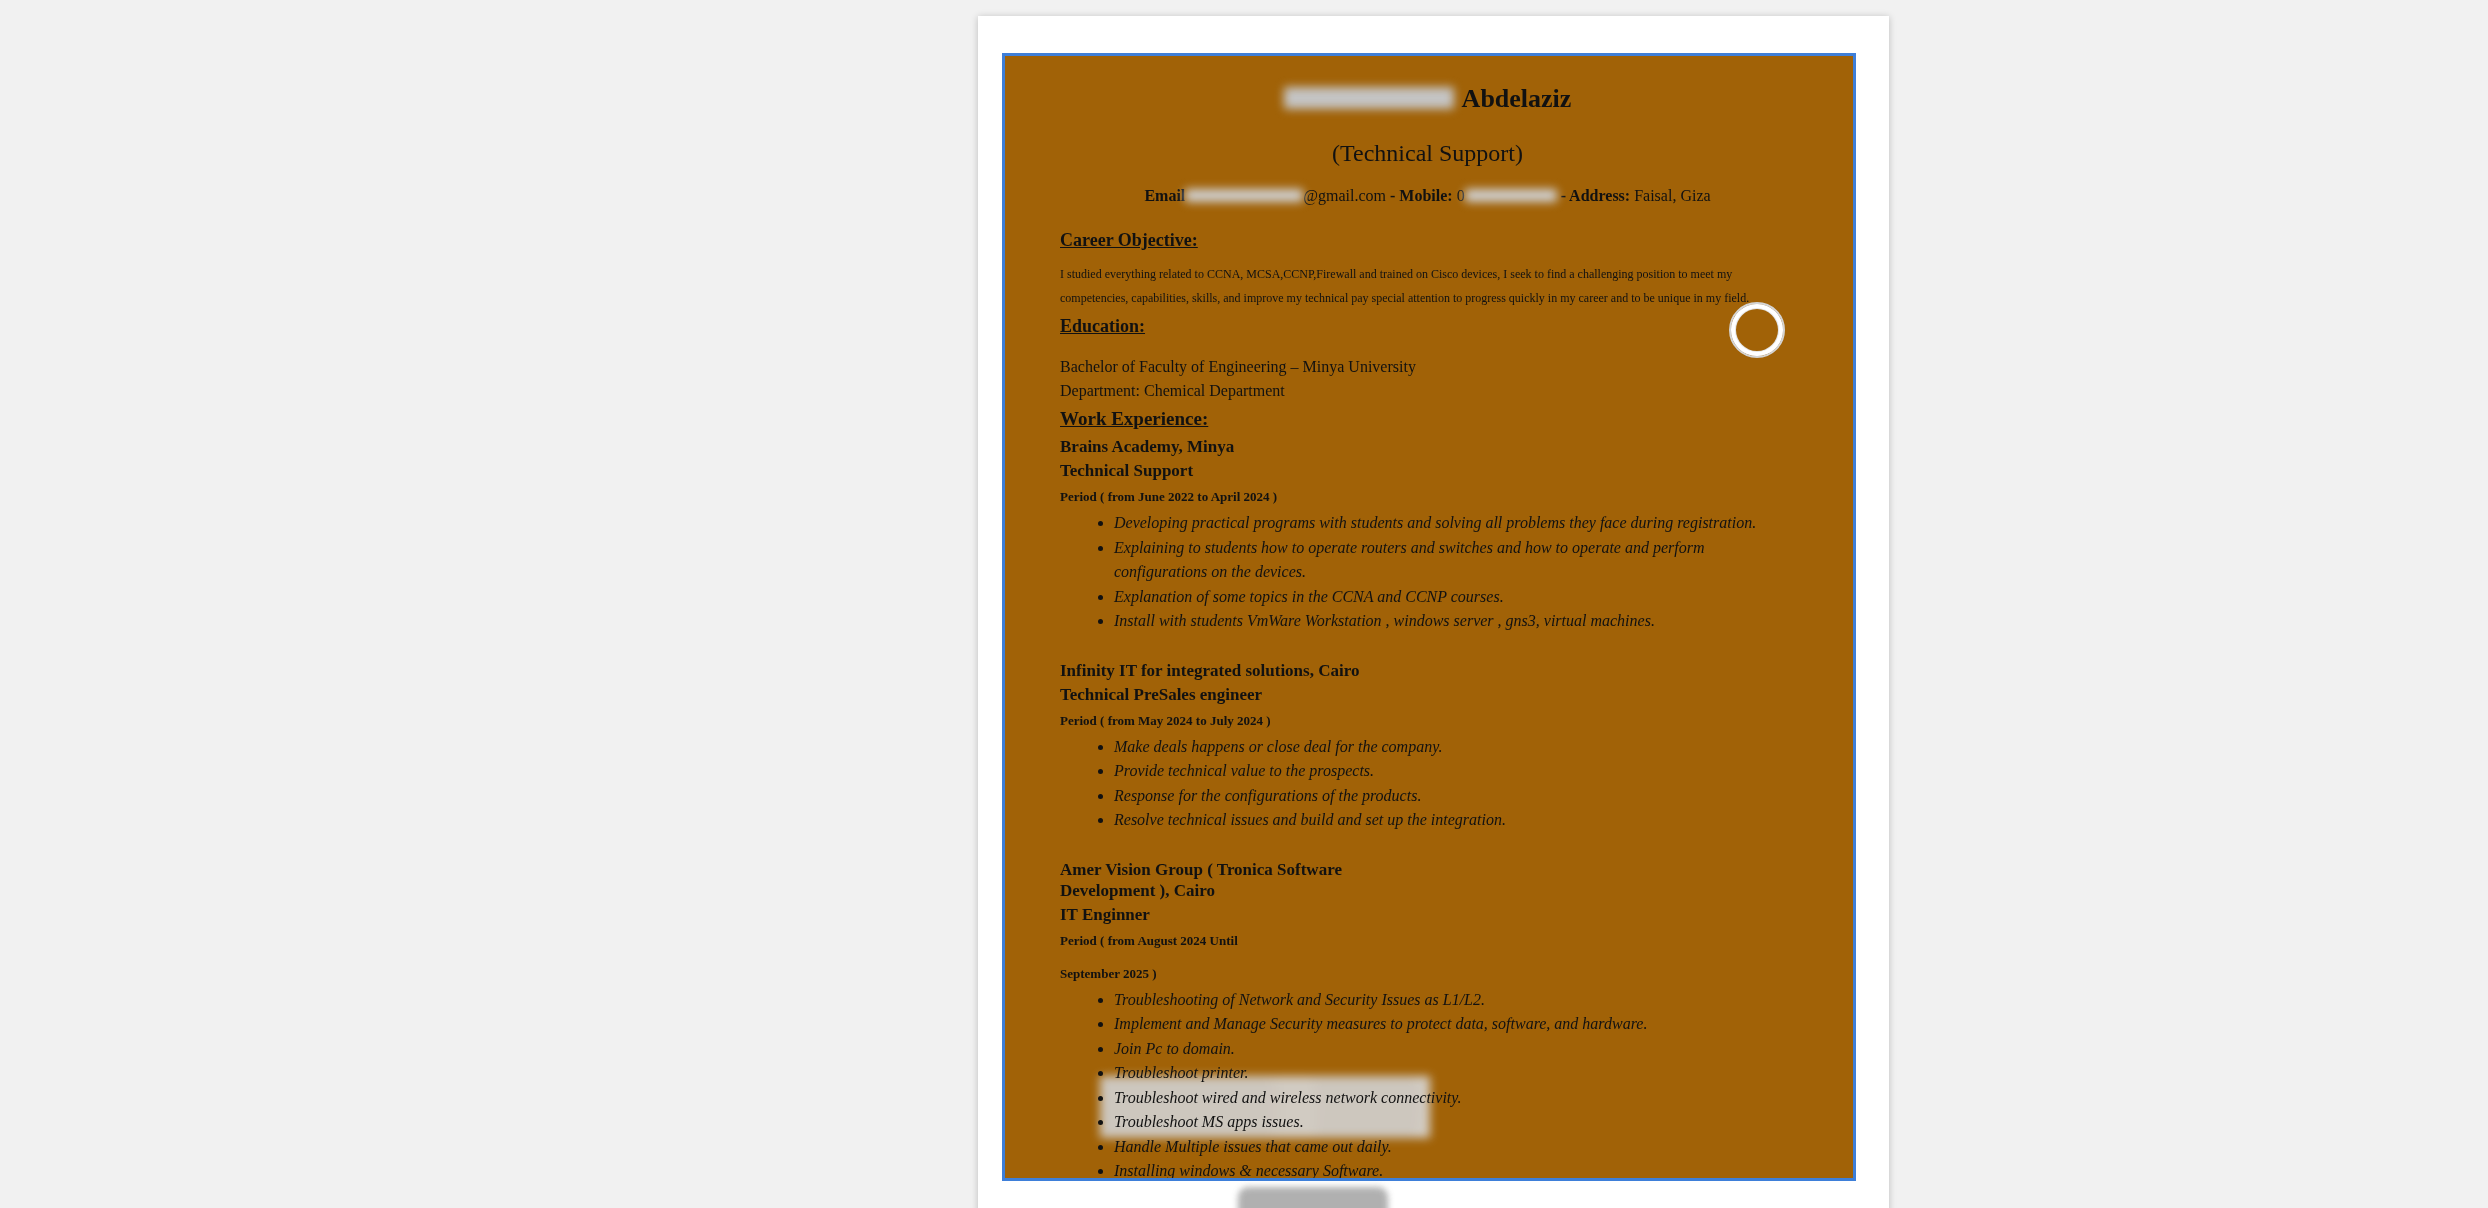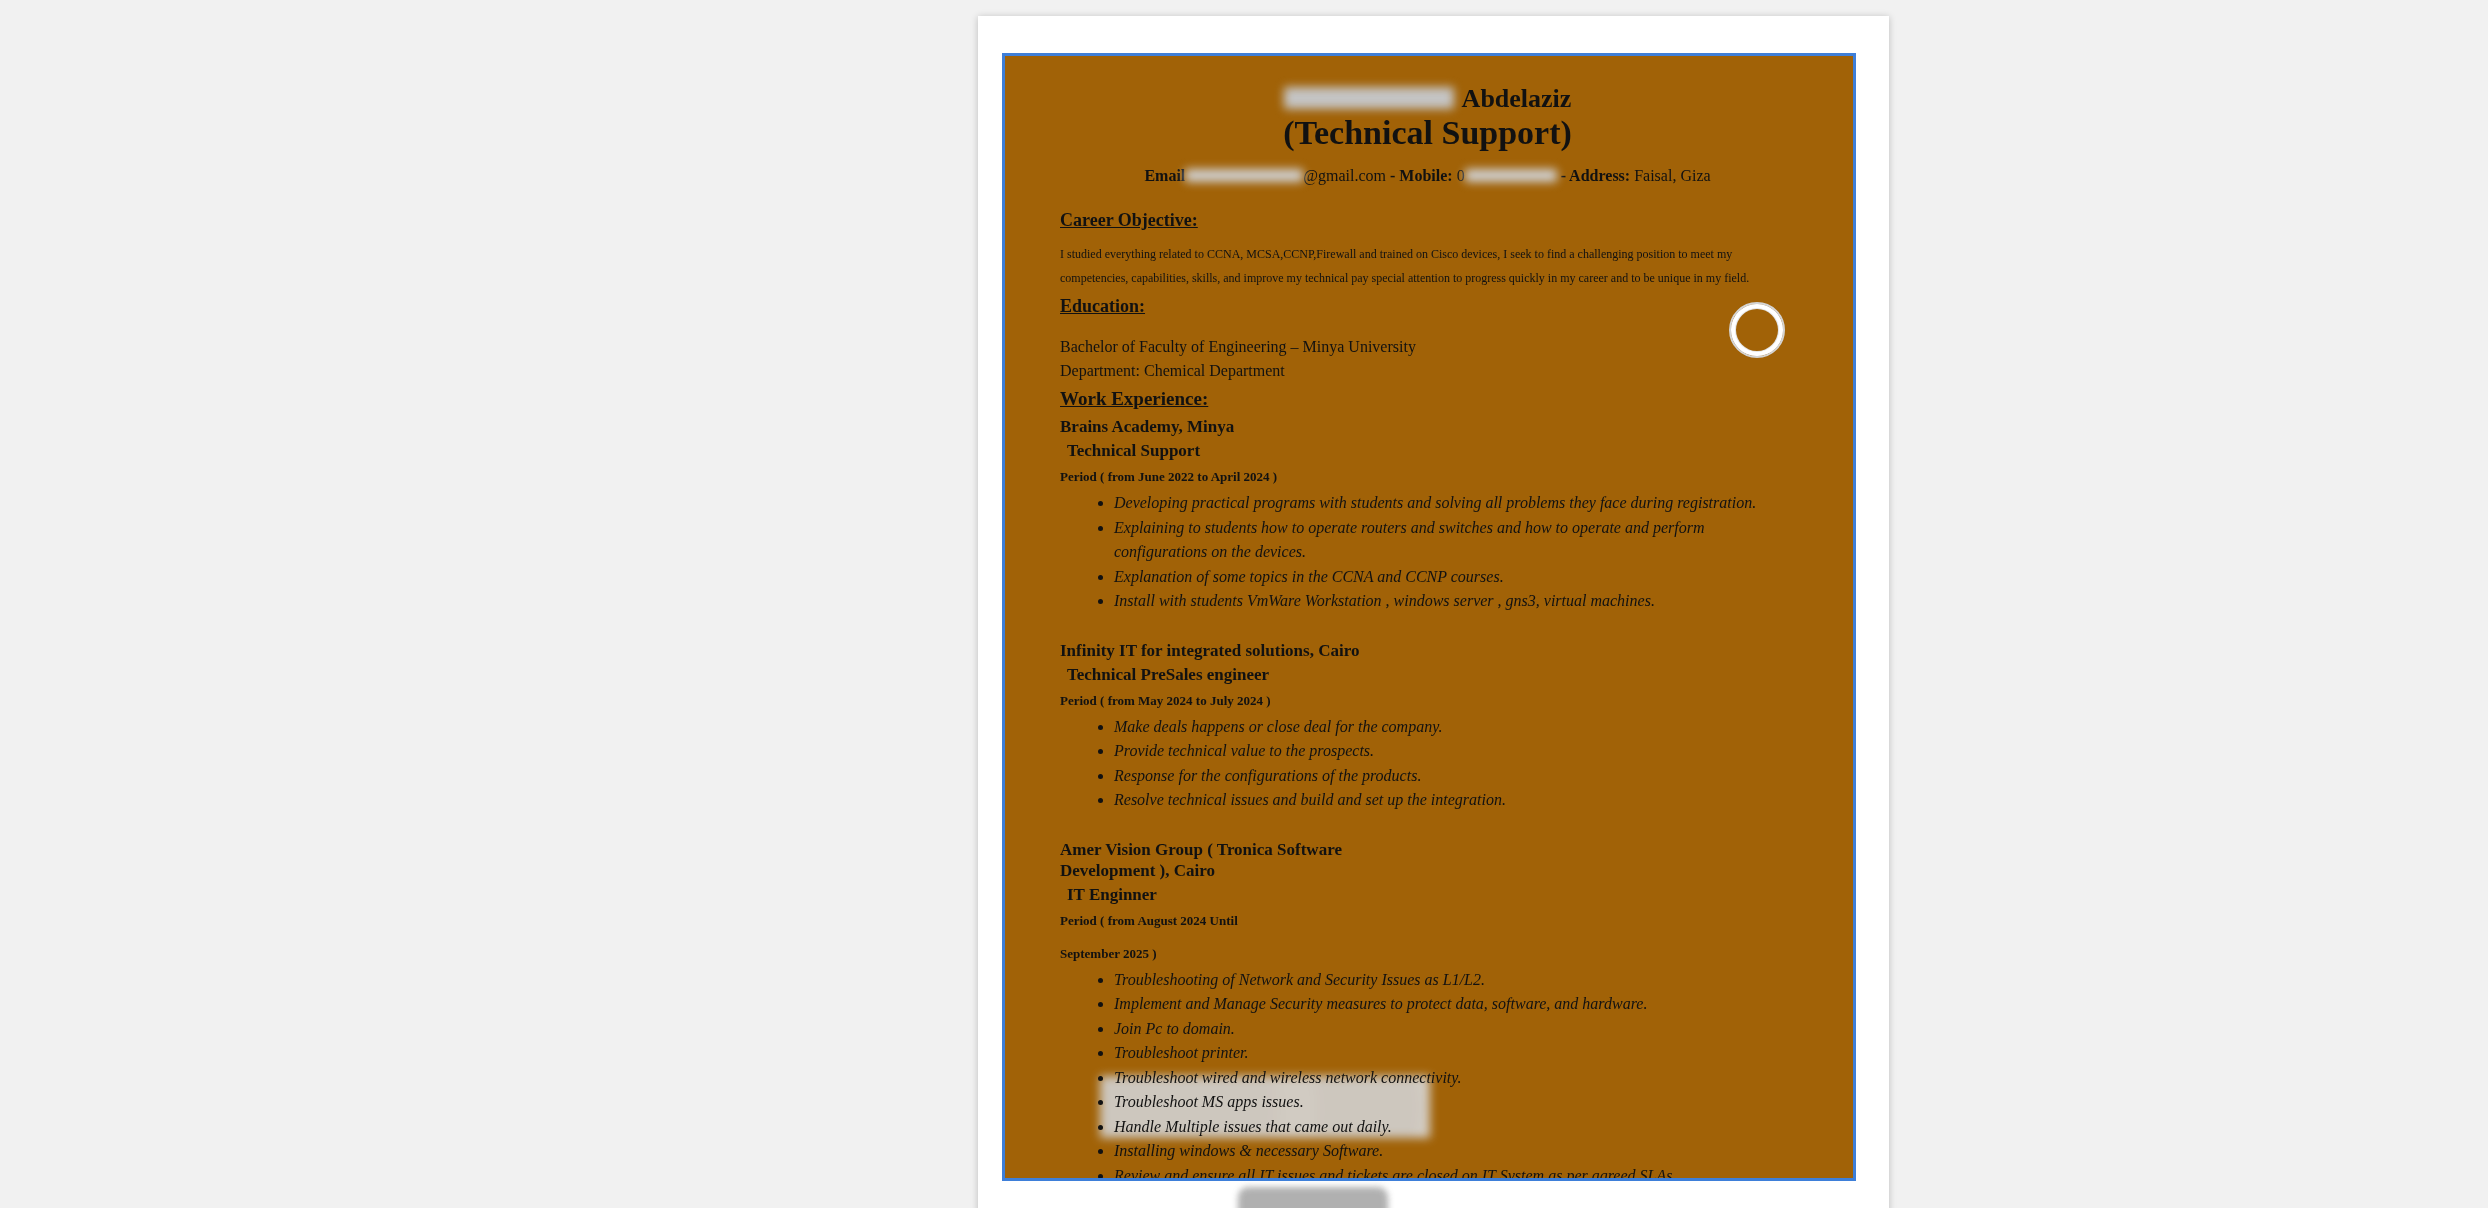--- a/index.html
+++ b/index.html
@@ -8,42 +8,42 @@
   .desktop { position:relative; width:2488px; height:1208px; }
 
   .sheet { position:absolute; left:978px; top:16px; width:911px; height:1320px;
            background:#ffffff; box-shadow:0 1px 7px rgba(0,0,0,.22); }
 
   .page { position:absolute; left:24px; top:37px; width:854px; height:1128px;
           background:#a16207; border:3px solid #3e7fd9; z-index:0;
           padding:26px 58px 0 55px; overflow:hidden; }
 
   .title-line { text-align:center; font-size:26px; font-weight:bold; line-height:34px; }
-  .subtitle   { text-align:center; font-size:34px; font-weight:bold; line-height:34px; }
+  .subtitle   { text-align:center; font-size:24px; font-weight:normal; line-height:34px; margin-top:20px; }
   .contact    { text-align:center; font-size:16px; line-height:20px; margin-top:16px; }
   .contact b  { font-weight:bold; }
 
   .redact { display:inline-block; background:#cfcfcf; filter:blur(5px); border-radius:3px; }
   .redact-name   { width:170px; height:22px; margin-right:8px; vertical-align:-2px; background:#c4c4c4; }
   .redact-email  { width:118px; height:13px; vertical-align:-1px; }
   .redact-mobile { width:92px;  height:13px; vertical-align:-1px; }
 
   .h1 { font-size:18px; font-weight:bold; text-decoration:underline; line-height:24px; }
   .h-objective { margin-top:22px; }
   .h-education { margin-top:4px; }
   .h-work { font-size:19px; margin-top:4px; }
 
   .para { font-size:12px; line-height:24px; margin-top:10px; }
   .edu-line { font-size:16px; line-height:24px; }
   .edu-block { margin-top:17px; }
 
   .job { margin-top:5px; }
   .job + .job { margin-top:26px; }
   .company { font-size:17px; font-weight:bold; line-height:21px; }
-  .role    { font-size:17px; font-weight:bold; line-height:21px; margin-top:3px;margin-left:7px; }
+  .role    { font-size:17px; font-weight:bold; line-height:21px; margin-top:3px; }
   .period  { font-size:13px; font-weight:bold; line-height:17px; margin-top:7px; }
   .bullets { margin-top:6px; padding-left:54px; list-style:disc;font-style:italic; }
   .bullets li { font-size:16px; line-height:24.5px; max-width:655px; }
 
   .circle-artifact { position:absolute; left:724px; top:246px; width:56px; height:56px;
                      border-radius:50%; border:2px solid #d4d4d4; z-index:-1;
                      box-shadow: inset 0 0 0 4px #ffffff, inset 0 0 0 5px #e4e4e4; }
 
   .wm-mid { position:absolute; left:95px; top:1020px; width:330px; height:62px; z-index:-1;
             filter:blur(5px); opacity:.9;

